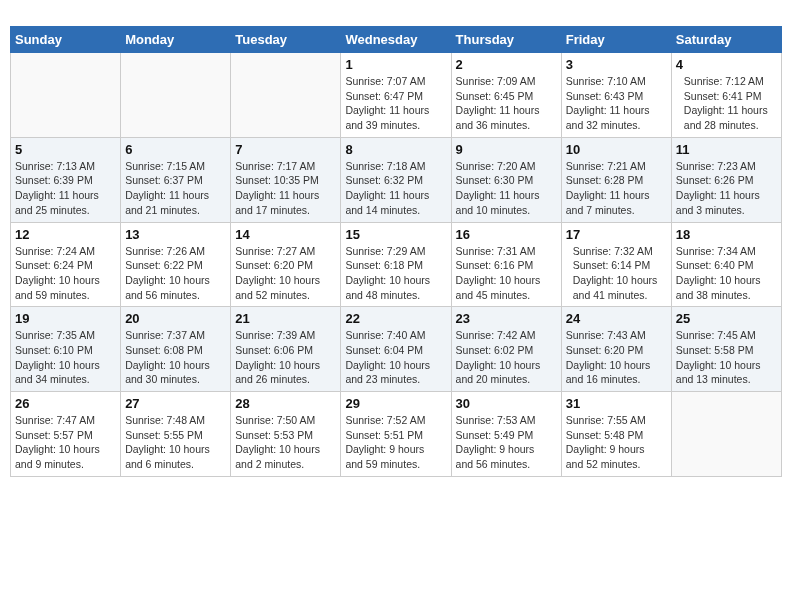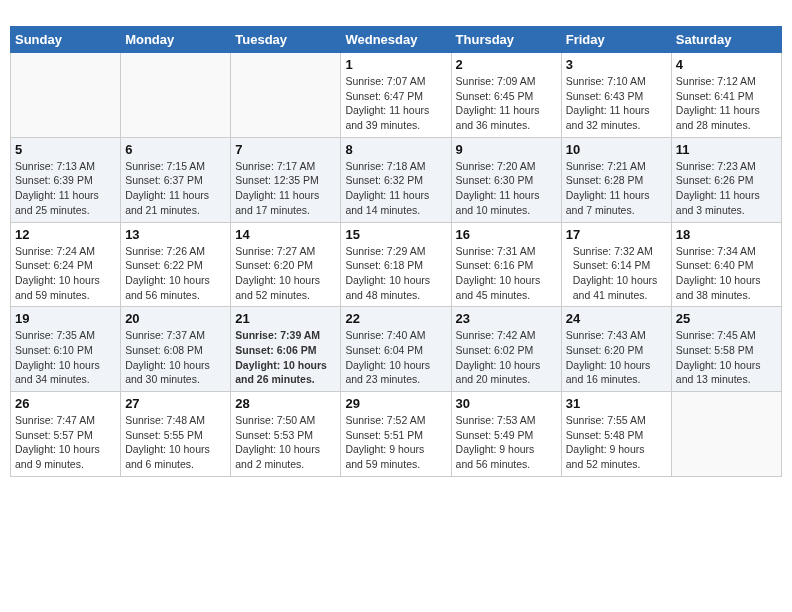--- a/index.html
+++ b/index.html
@@ -119,21 +119,21 @@
         </td>
         <td>
           <div class="day-number">3</div>
           <div class="day-info" style="white-space: pre-line;">Sunrise: 7:10 AM
 Sunset: 6:43 PM
 Daylight: 11 hours
 and 32 minutes.</div>
         </td>
         <td>
           <div class="day-number">4</div>
-          <div class="day-info" style="white-space: pre-line;">Sunrise: 7:12 AM
+          <div class="day-info" style="white-space: pre-line; margin-left: 8px;">Sunrise: 7:12 AM
 Sunset: 6:41 PM
 Daylight: 11 hours
 and 28 minutes.</div>
         </td>
       </tr>
       <tr class="row-shaded">
         <td>
           <div class="day-number">5</div>
           <div class="day-info" style="white-space: pre-line;">Sunrise: 7:13 AM
 Sunset: 6:39 PM
@@ -143,21 +143,21 @@
         <td>
           <div class="day-number">6</div>
           <div class="day-info" style="white-space: pre-line;">Sunrise: 7:15 AM
 Sunset: 6:37 PM
 Daylight: 11 hours
 and 21 minutes.</div>
         </td>
         <td>
           <div class="day-number">7</div>
           <div class="day-info" style="white-space: pre-line;">Sunrise: 7:17 AM
-Sunset: 12:35 PM
+Sunset: 10:35 PM
 Daylight: 11 hours
 and 17 minutes.</div>
         </td>
         <td>
           <div class="day-number">8</div>
           <div class="day-info" style="white-space: pre-line;">Sunrise: 7:18 AM
 Sunset: 6:32 PM
 Daylight: 11 hours
 and 14 minutes.</div>
         </td>
@@ -244,21 +244,21 @@
         </td>
         <td>
           <div class="day-number">20</div>
           <div class="day-info" style="white-space: pre-line;">Sunrise: 7:37 AM
 Sunset: 6:08 PM
 Daylight: 10 hours
 and 30 minutes.</div>
         </td>
         <td>
           <div class="day-number">21</div>
-          <div class="day-info" style="white-space: pre-line; font-weight: bold;">Sunrise: 7:39 AM
+          <div class="day-info" style="white-space: pre-line;">Sunrise: 7:39 AM
 Sunset: 6:06 PM
 Daylight: 10 hours
 and 26 minutes.</div>
         </td>
         <td>
           <div class="day-number">22</div>
           <div class="day-info" style="white-space: pre-line;">Sunrise: 7:40 AM
 Sunset: 6:04 PM
 Daylight: 10 hours
 and 23 minutes.</div>

